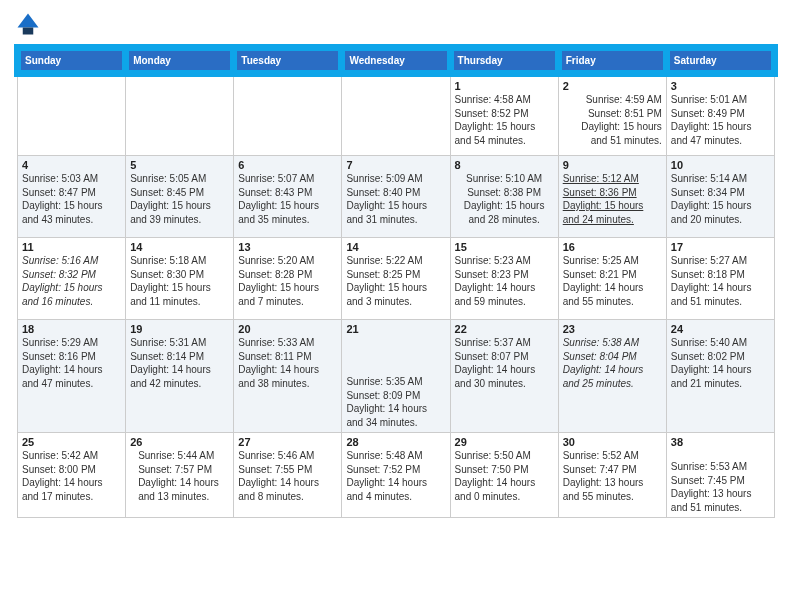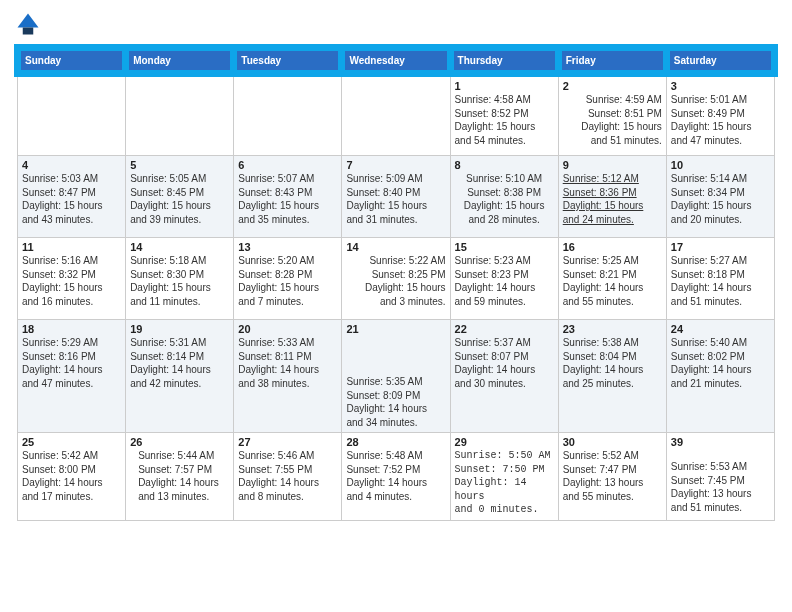--- a/index.html
+++ b/index.html
@@ -198,42 +198,42 @@
             <span class="day-num">10</span>
             <div class="cell-text" style="white-space: pre-line;">Sunrise: 5:14 AM
 Sunset: 8:34 PM
 Daylight: 15 hours
 and 20 minutes.</div>
           </td>
         </tr>
         <tr>
           <td>
             <span class="day-num">11</span>
-            <div class="cell-text" style="white-space: pre-line;">Sunrise: 5:16 AM
+            <div class="cell-text" style="white-space: pre-line; font-style: italic;">Sunrise: 5:16 AM
 Sunset: 8:32 PM
 Daylight: 15 hours
 and 16 minutes.</div>
           </td>
           <td>
             <span class="day-num">14</span>
             <div class="cell-text" style="white-space: pre-line;">Sunrise: 5:18 AM
 Sunset: 8:30 PM
 Daylight: 15 hours
 and 11 minutes.</div>
           </td>
           <td>
             <span class="day-num">13</span>
             <div class="cell-text" style="white-space: pre-line;">Sunrise: 5:20 AM
 Sunset: 8:28 PM
 Daylight: 15 hours
 and 7 minutes.</div>
           </td>
           <td>
             <span class="day-num">14</span>
-            <div class="cell-text" style="white-space: pre-line; text-align: right;">Sunrise: 5:22 AM
+            <div class="cell-text" style="white-space: pre-line;">Sunrise: 5:22 AM
 Sunset: 8:25 PM
 Daylight: 15 hours
 and 3 minutes.</div>
           </td>
           <td>
             <span class="day-num">15</span>
             <div class="cell-text" style="white-space: pre-line;">Sunrise: 5:23 AM
 Sunset: 8:23 PM
 Daylight: 14 hours
 and 59 minutes.</div>
@@ -284,21 +284,21 @@
           </td>
           <td>
             <span class="day-num">22</span>
             <div class="cell-text" style="white-space: pre-line;">Sunrise: 5:37 AM
 Sunset: 8:07 PM
 Daylight: 14 hours
 and 30 minutes.</div>
           </td>
           <td>
             <span class="day-num">23</span>
-            <div class="cell-text" style="white-space: pre-line;">Sunrise: 5:38 AM
+            <div class="cell-text" style="white-space: pre-line; font-style: italic;">Sunrise: 5:38 AM
 Sunset: 8:04 PM
 Daylight: 14 hours
 and 25 minutes.</div>
           </td>
           <td>
             <span class="day-num">24</span>
             <div class="cell-text" style="white-space: pre-line;">Sunrise: 5:40 AM
 Sunset: 8:02 PM
 Daylight: 14 hours
 and 21 minutes.</div>
@@ -328,34 +328,34 @@
           </td>
           <td>
             <span class="day-num">28</span>
             <div class="cell-text" style="white-space: pre-line;">Sunrise: 5:48 AM
 Sunset: 7:52 PM
 Daylight: 14 hours
 and 4 minutes.</div>
           </td>
           <td>
             <span class="day-num">29</span>
-            <div class="cell-text" style="white-space: pre-line; font-family: Liberation Mono, monospace;">Sunrise: 5:50 AM
+            <div class="cell-text" style="white-space: pre-line;">Sunrise: 5:50 AM
 Sunset: 7:50 PM
 Daylight: 14 hours
 and 0 minutes.</div>
           </td>
           <td>
             <span class="day-num">30</span>
             <div class="cell-text" style="white-space: pre-line;">Sunrise: 5:52 AM
 Sunset: 7:47 PM
 Daylight: 13 hours
 and 55 minutes.</div>
           </td>
           <td>
-            <span class="day-num">39</span>
+            <span class="day-num">38</span>
             <div class="cell-text" style="white-space: pre-line; margin-top: 12px;">Sunrise: 5:53 AM
 Sunset: 7:45 PM
 Daylight: 13 hours
 and 51 minutes.</div>
           </td>
         </tr>
       </tbody>
   </table>
 </div>
 

